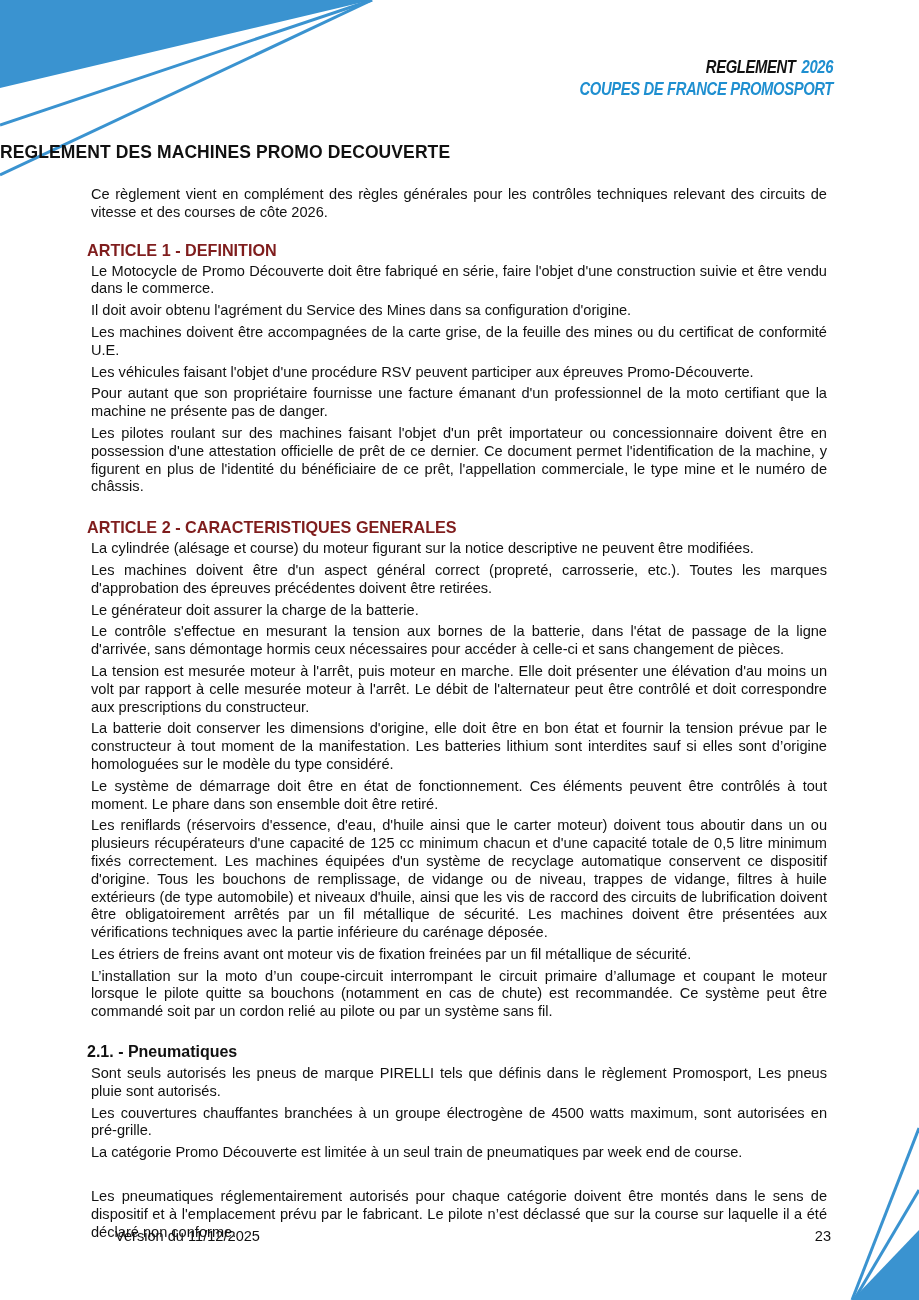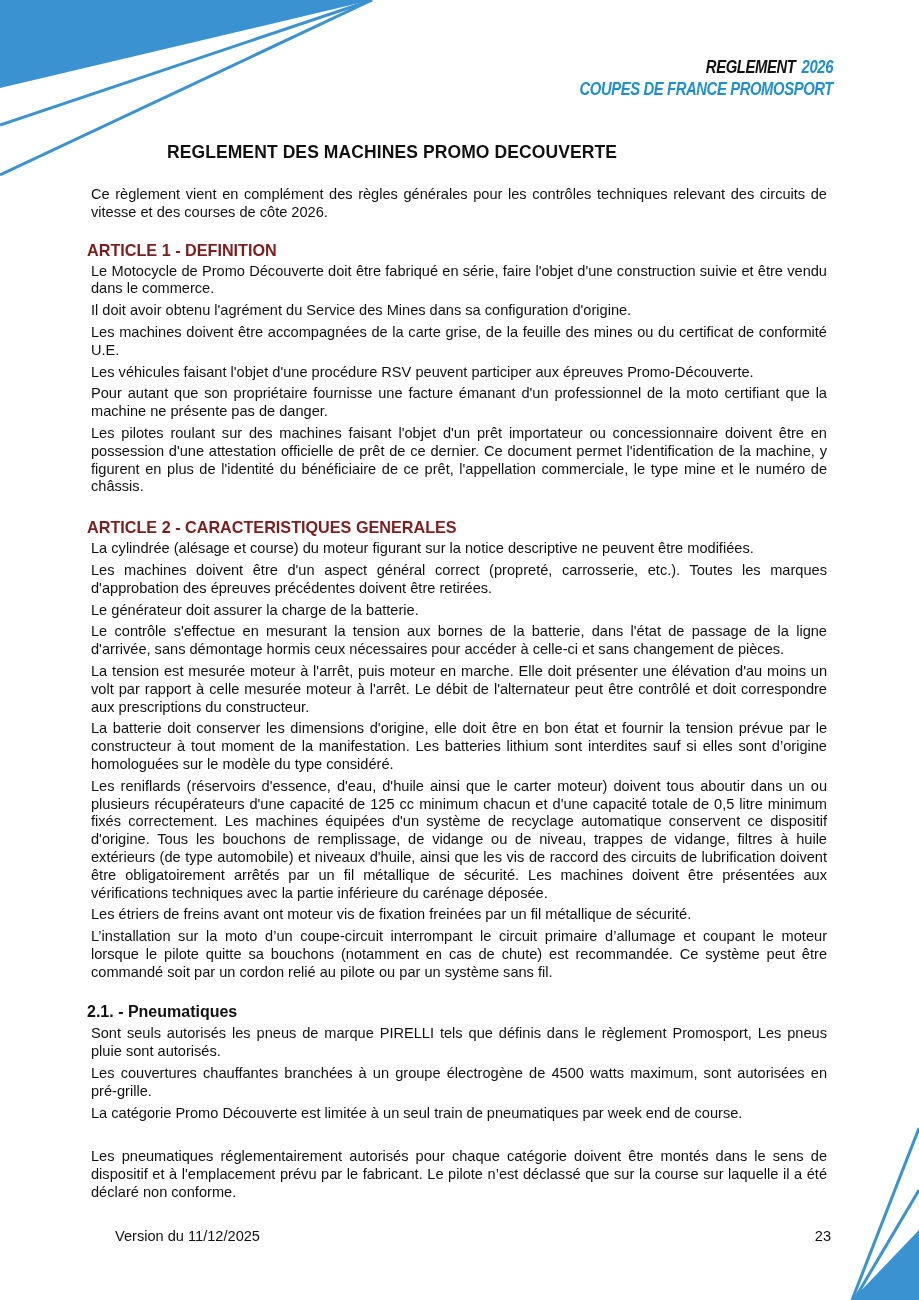--- a/index.html
+++ b/index.html
@@ -5,21 +5,21 @@
     html, body { margin: 0; padding: 0; background: #ffffff; }
     body { width: 919px; height: 1300px; position: relative; overflow: hidden; font-family: "Liberation Sans", sans-serif; color: #111; }
     .deco { position: absolute; }
     .deco-tl { left: 0; top: 0; }
     .deco-br { right: 0; bottom: 0; }
     .header-brand { position: absolute; right: 86px; top: 56px; text-align: right; font-family: "Liberation Sans", sans-serif; font-weight: bold; font-style: italic; letter-spacing: -0.5px; transform: scaleX(0.78); transform-origin: right center; }
     .header-brand .line1 { font-size: 19px; line-height: 22px; }
     .header-brand .line1 .reg { color: #111; }
     .header-brand .line1 .yr { color: #1f8fd0; margin-left: 8px; }
     .header-brand .line2 { font-size: 19px; line-height: 22px; color: #1f8fd0; }
-    .title { position: absolute; left: 0; width: 784px; top: 142px; text-align: center; font-weight: bold; font-size: 17.5px; letter-spacing: 0.1px; }
+    .title { position: absolute; left: 0; width: 784px; top: 142px; font-weight: bold; font-size: 17.5px; letter-spacing: 0.1px; }
     .content { position: absolute; left: 87px; width: 744px; top: 182px; font-size: 14.6px; line-height: 17.8px; }
     .p { margin: 4px; text-align: justify; }
     .p.last-line-left { text-align-last: left; }
     .intro { margin-bottom: 19px; }
     .article-h { color: #7f1d1d; font-weight: bold; font-size: 16.2px; line-height: 18px; margin: 0 0 0 0; }
     .gap { height: 18px; }
     .sub-h { font-weight: bold; font-size: 16px; line-height: 18px; margin: 0 0 3px 0; }
     .footer-version { position: absolute; left: 115px; top: 1228px; font-size: 14.6px; }
     .footer-page { position: absolute; right: 88px; top: 1228px; font-size: 14.6px; }
   </style>
@@ -60,20 +60,21 @@
 
   <div class="gap"></div>
 
   <div class="article-h">ARTICLE 2 - CARACTERISTIQUES GENERALES</div>
   <p class="p last-line-left">La cylindrée (alésage et course) du moteur figurant sur la notice descriptive ne peuvent être modifiées.</p>
   <p class="p last-line-left">Les machines doivent être d'un aspect général correct (propreté, carrosserie, etc.). Toutes les marques d'approbation des épreuves précédentes doivent être retirées.</p>
   <p class="p last-line-left">Le générateur doit assurer la charge de la batterie.</p>
   <p class="p last-line-left">Le contrôle s'effectue en mesurant la tension aux bornes de la batterie, dans l'état de passage de la ligne d'arrivée, sans démontage hormis ceux nécessaires pour accéder à celle-ci et sans changement de pièces.</p>
   <p class="p last-line-left">La tension est mesurée moteur à l'arrêt, puis moteur en marche. Elle doit présenter une élévation d'au moins un volt par rapport à celle mesurée moteur à l'arrêt. Le débit de l'alternateur peut être contrôlé et doit correspondre aux prescriptions du constructeur.</p>
   <p class="p last-line-left">La batterie doit conserver les dimensions d'origine, elle doit être en bon état et fournir la tension prévue par le constructeur à tout moment de la manifestation. Les batteries lithium sont interdites sauf si elles sont d’origine homologuées sur le modèle du type considéré.</p>
+  <p class="p last-line-left">Le système de démarrage doit être en état de fonctionnement. Ces éléments peuvent être contrôlés à tout moment. Le phare dans son ensemble doit être retiré.</p>
   <p class="p last-line-left">Les reniflards (réservoirs d'essence, d'eau, d'huile ainsi que le carter moteur) doivent tous aboutir dans un ou plusieurs récupérateurs d'une capacité de 125 cc minimum chacun et d'une capacité totale de 0,5 litre minimum fixés correctement. Les machines équipées d'un système de recyclage automatique conservent ce dispositif d'origine. Tous les bouchons de remplissage, de vidange ou de niveau, trappes de vidange, filtres à huile extérieurs (de type automobile) et niveaux d'huile, ainsi que les vis de raccord des circuits de lubrification doivent être obligatoirement arrêtés par un fil métallique de sécurité. Les machines doivent être présentées aux vérifications techniques avec la partie inférieure du carénage déposée.</p>
   <p class="p last-line-left">Les étriers de freins avant ont moteur vis de fixation freinées par un fil métallique de sécurité.</p>
   <p class="p last-line-left">L’installation sur la moto d’un coupe-circuit interrompant le circuit primaire d’allumage et coupant le moteur lorsque le pilote quitte sa bouchons (notamment en cas de chute) est recommandée. Ce système peut être commandé soit par un cordon relié au pilote ou par un système sans fil.</p>
 
   <div class="gap"></div>
 
   <div class="sub-h">2.1. - Pneumatiques</div>
   <p class="p last-line-left">Sont seuls autorisés les pneus de marque PIRELLI tels que définis dans le règlement Promosport, Les pneus pluie sont autorisés.</p>
   <p class="p last-line-left">Les couvertures chauffantes branchées à un groupe électrogène de 4500 watts maximum, sont autorisées en pré-grille.</p>
   <p class="p last-line-left">La catégorie Promo Découverte est limitée à un seul train de pneumatiques par week end de course.</p>

